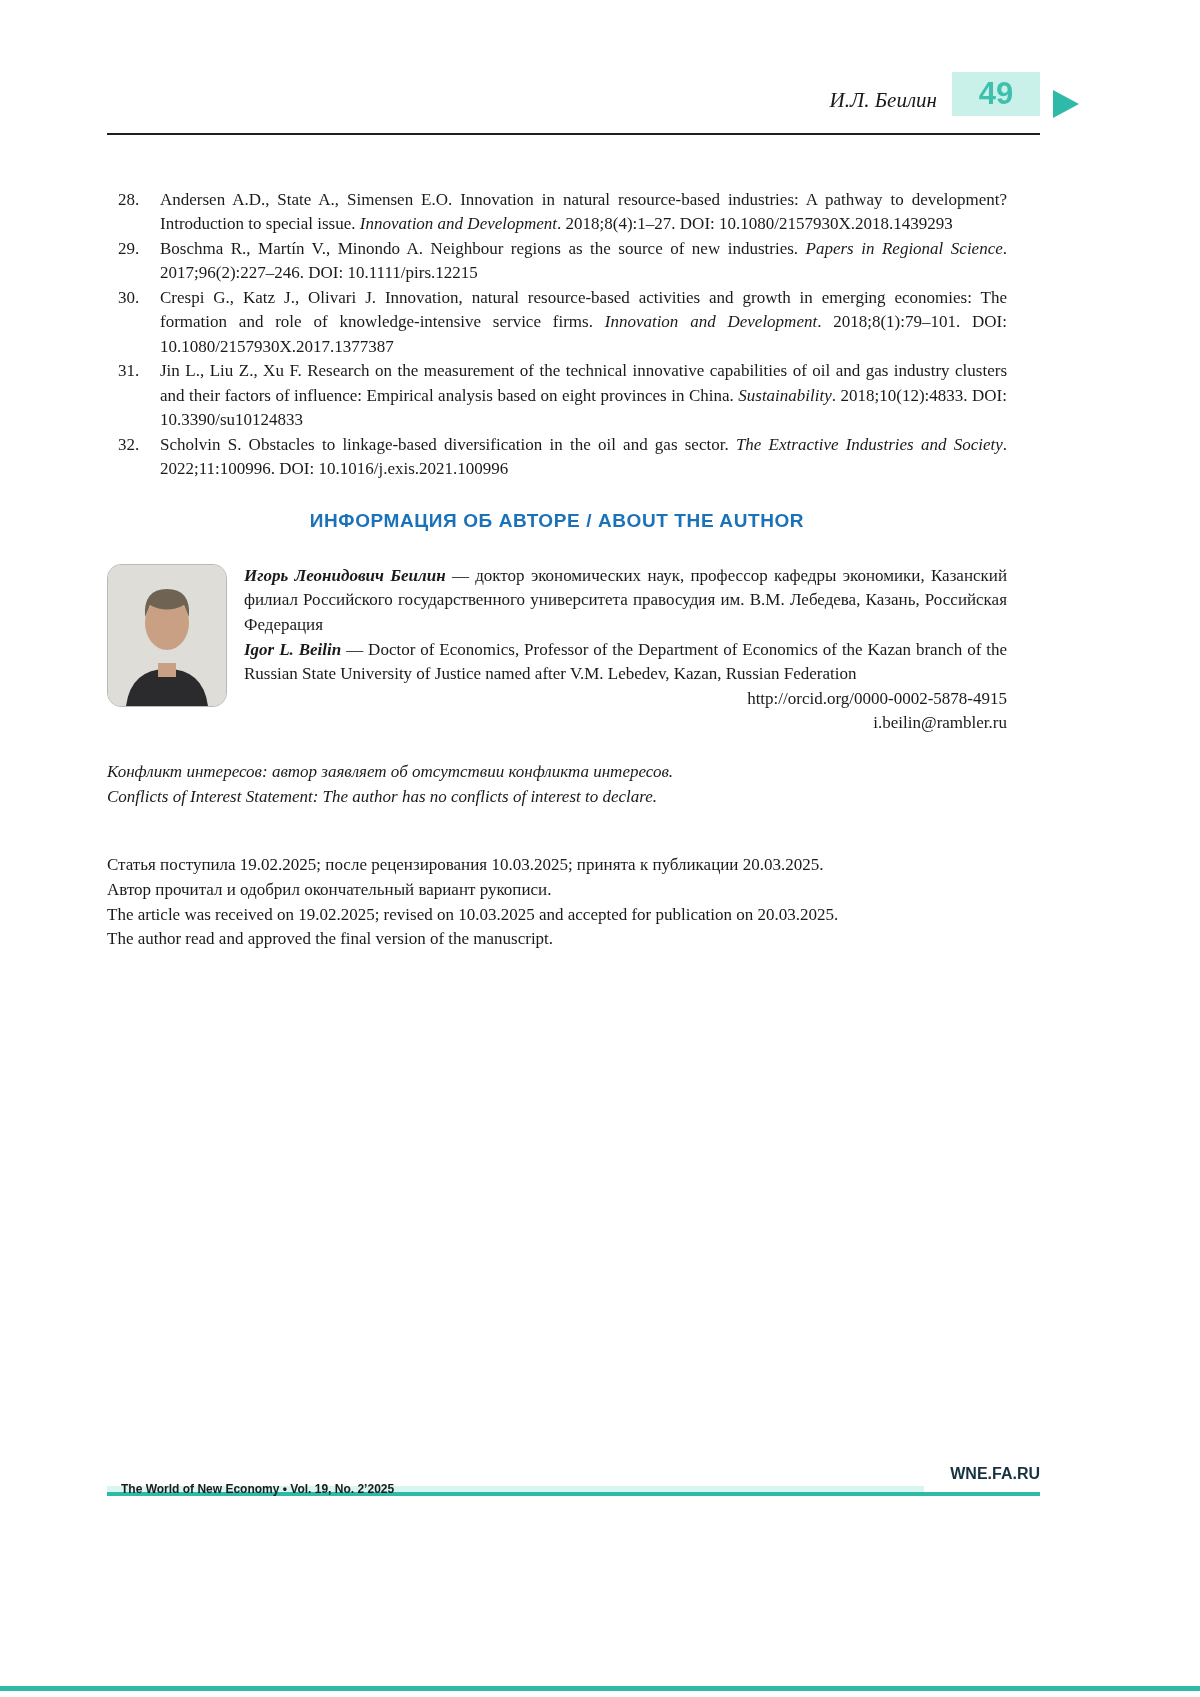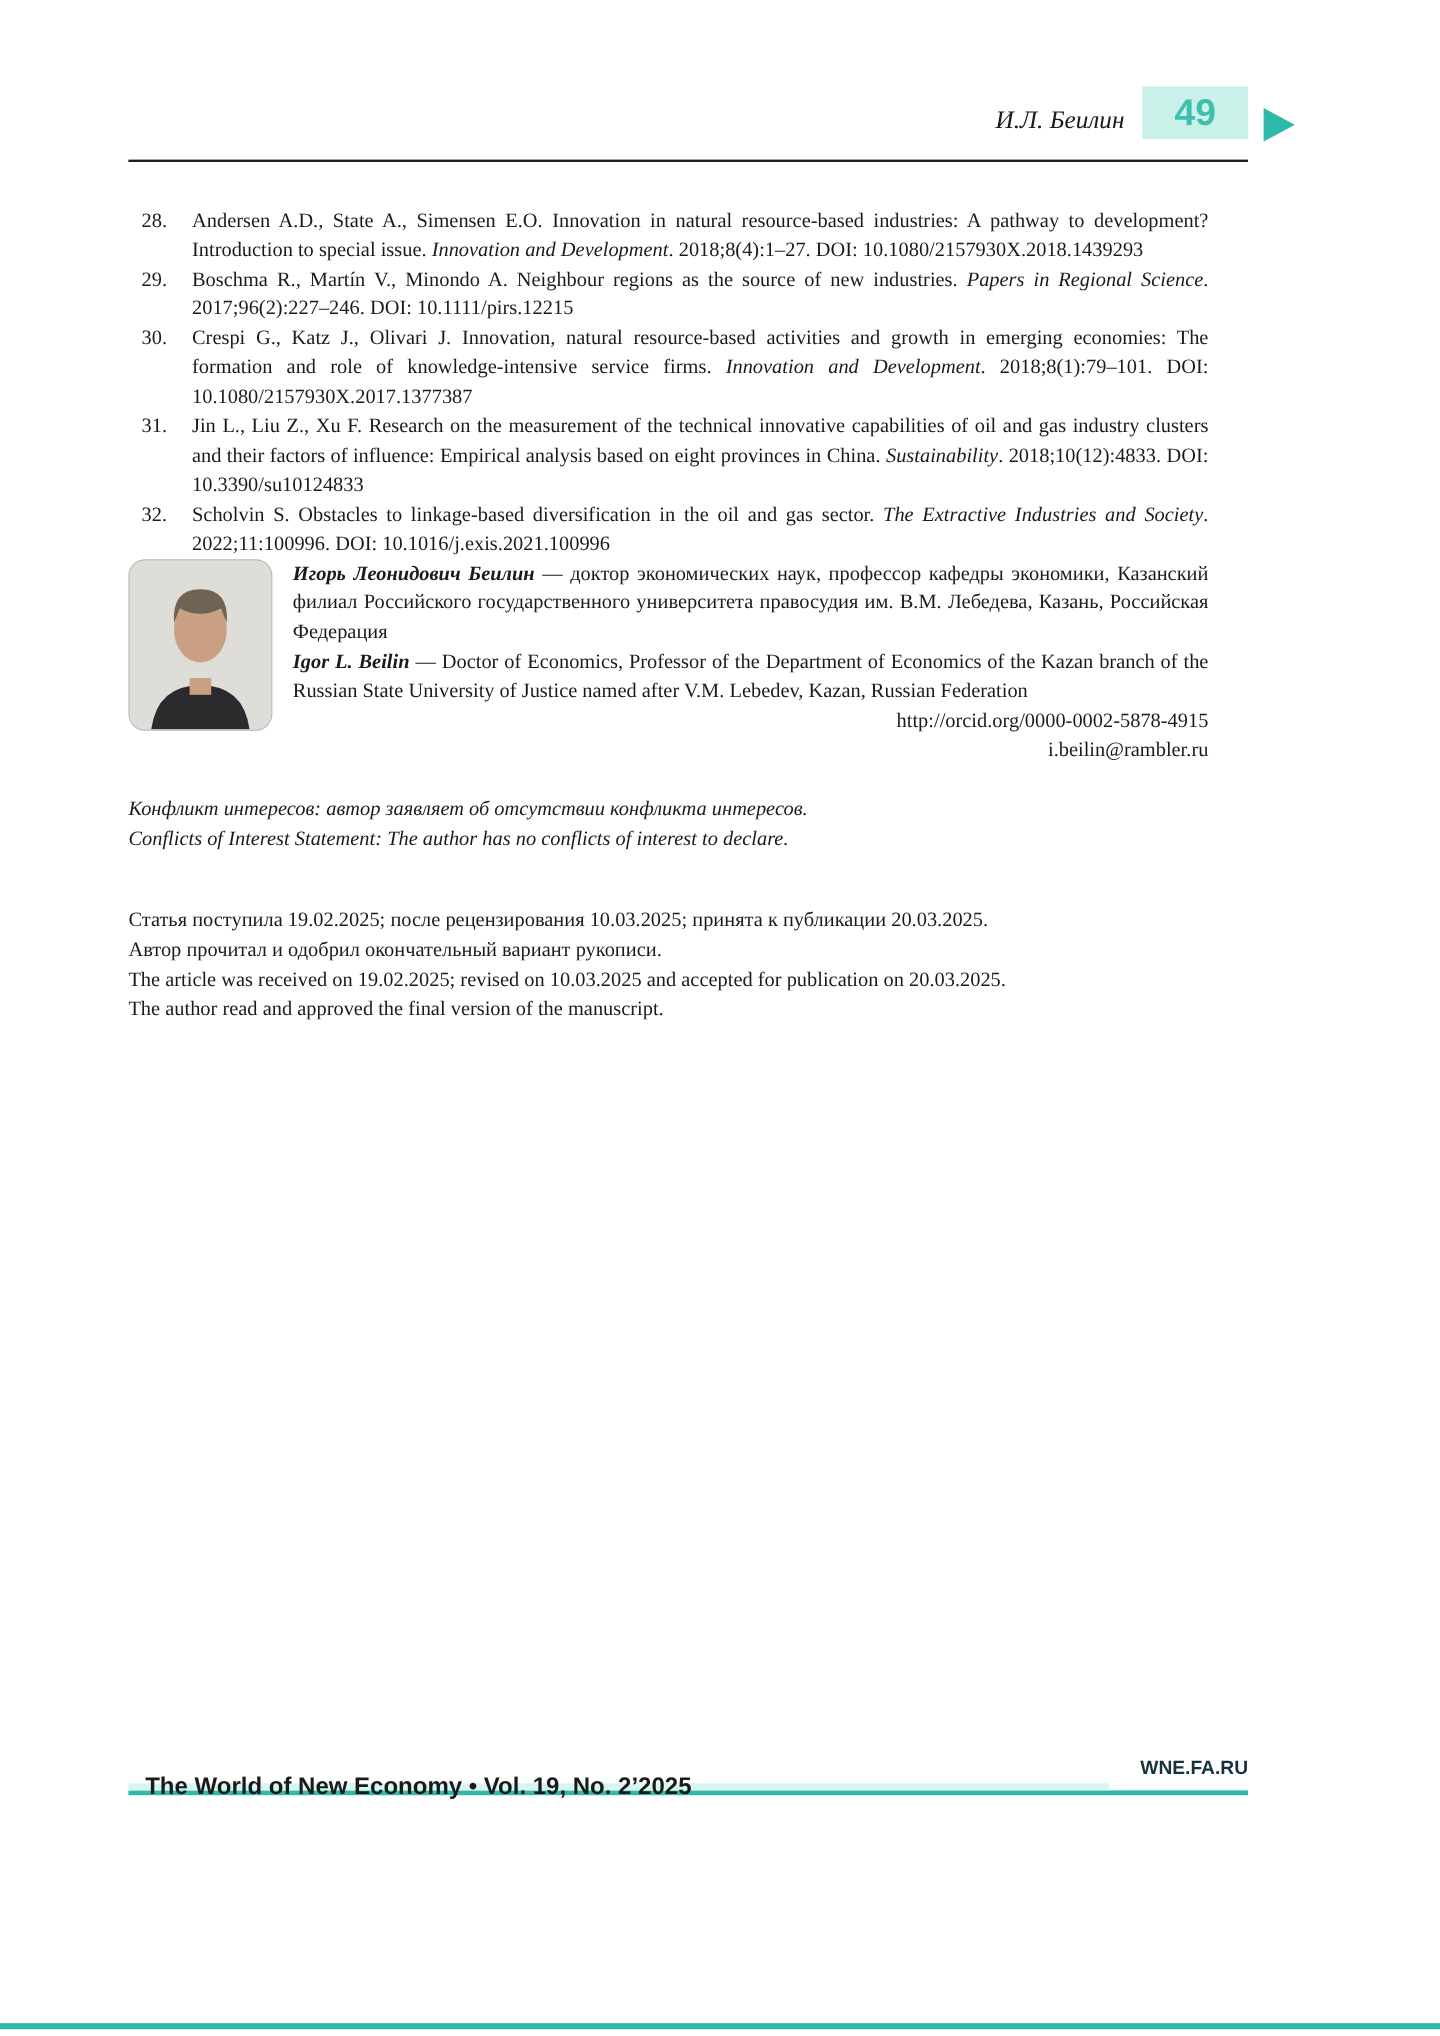--- a/index.html
+++ b/index.html
@@ -28,21 +28,21 @@
   }
   .header-arrow{
     position:absolute;left:1053px;top:90px;width:0;height:0;
     border-top:14px solid transparent;border-bottom:14px solid transparent;
     border-left:26px solid var(--accent-teal);
   }
   .header-rule{
     position:absolute;left:107px;top:133px;width:933px;height:2px;background:#1f1f1f;
   }
   
-  .content{position:absolute;left:107px;top:172px;width:900px;}
+  .content{position:absolute;left:107px;top:188px;width:900px;}
   .refs{margin:0;padding:0;list-style:none;font-size:17px;line-height:1.44;}
   .ref{display:flex;}
   .ref-num{flex:0 0 53px;box-sizing:border-box;padding-left:11px;}
   .ref-body{flex:1;text-align:justify;}
   .ref-body em{font-style:italic;}
   .about-heading{
     margin:28px 0 32px;text-align:center;
     font-family:"Liberation Sans",sans-serif;font-weight:bold;font-size:19px;
     letter-spacing:0.6px;color:var(--heading-blue);
   }
@@ -58,21 +58,21 @@
   .bi{font-weight:bold;font-style:italic;}
   .conflict{margin-top:24px;font-size:17px;line-height:1.45;font-style:italic;}
   .conflict p{margin:0;}
   .dates{margin-top:44px;font-size:17px;line-height:1.45;}
   .dates p{margin:0;}
   
   .footer{position:absolute;left:107px;top:1455px;width:933px;}
   .footer-bar{display:flex;align-items:stretch;height:37px;}
   .footer-left{
     flex:1;background:var(--footer-mint);display:flex;align-items:center;
-    padding:0 14px;font-family:"Liberation Sans",sans-serif;font-weight:bold;font-size:20px;margin-top:31px;
+    padding:0 14px;font-family:"Liberation Sans",sans-serif;font-weight:bold;font-size:12px;margin-top:31px;
   }
   .footer-right{
     display:flex;align-items:center;padding-left:26px;
     font-family:"Liberation Sans",sans-serif;font-weight:bold;font-size:16px;color:#16323f;
   }
   .footer-rule{height:4px;background:var(--accent-teal);}
   .bottom-rule{position:absolute;left:0;right:0;bottom:6px;height:5px;background:var(--accent-teal);}
 </style>
 </head>
 <body>
@@ -108,20 +108,21 @@
     <span class="ref-num">31.</span>
     <span class="ref-body"><span>Jin L., Liu Z., Xu F. Research on the measurement of the technical innovative capabilities of oil and gas industry clusters and their factors of influence: Empirical analysis based on eight provinces in China. </span><em>Sustainability</em><span>. 2018;10(12):4833. DOI: 10.3390/su10124833</span></span>
   </li>
 
   <li class="ref">
     <span class="ref-num">32.</span>
     <span class="ref-body"><span>Scholvin S. Obstacles to linkage-based diversification in the oil and gas sector. </span><em>The Extractive Industries and Society</em><span>. 2022;11:100996. DOI: 10.1016/j.exis.2021.100996</span></span>
   </li>
 </ol>
 
+    <h2 class="about-heading">ИНФОРМАЦИЯ ОБ АВТОРЕ / ABOUT THE AUTHOR</h2>
 
     <section class="author-block">
       <div class="author-photo">
         <svg viewBox="0 0 118 141" aria-hidden="true">
           <rect width="118" height="141" fill="#e4e2dd"></rect>
           <rect width="118" height="141" fill="#d8d6d1" opacity="0.4"></rect>
           <ellipse cx="59" cy="58" rx="22" ry="27" fill="#c9a084"></ellipse>
           <path d="M37 52 q-2-28 22-28 q24 0 22 28 l-5-12 q-17 9-34 0 z" fill="#6f6353"></path>
           <path d="M18 141 q5-37 41-37 q36 0 41 37 z" fill="#2b2b2e"></path>
           <rect x="50" y="98" width="18" height="14" fill="#c9a084"></rect>

